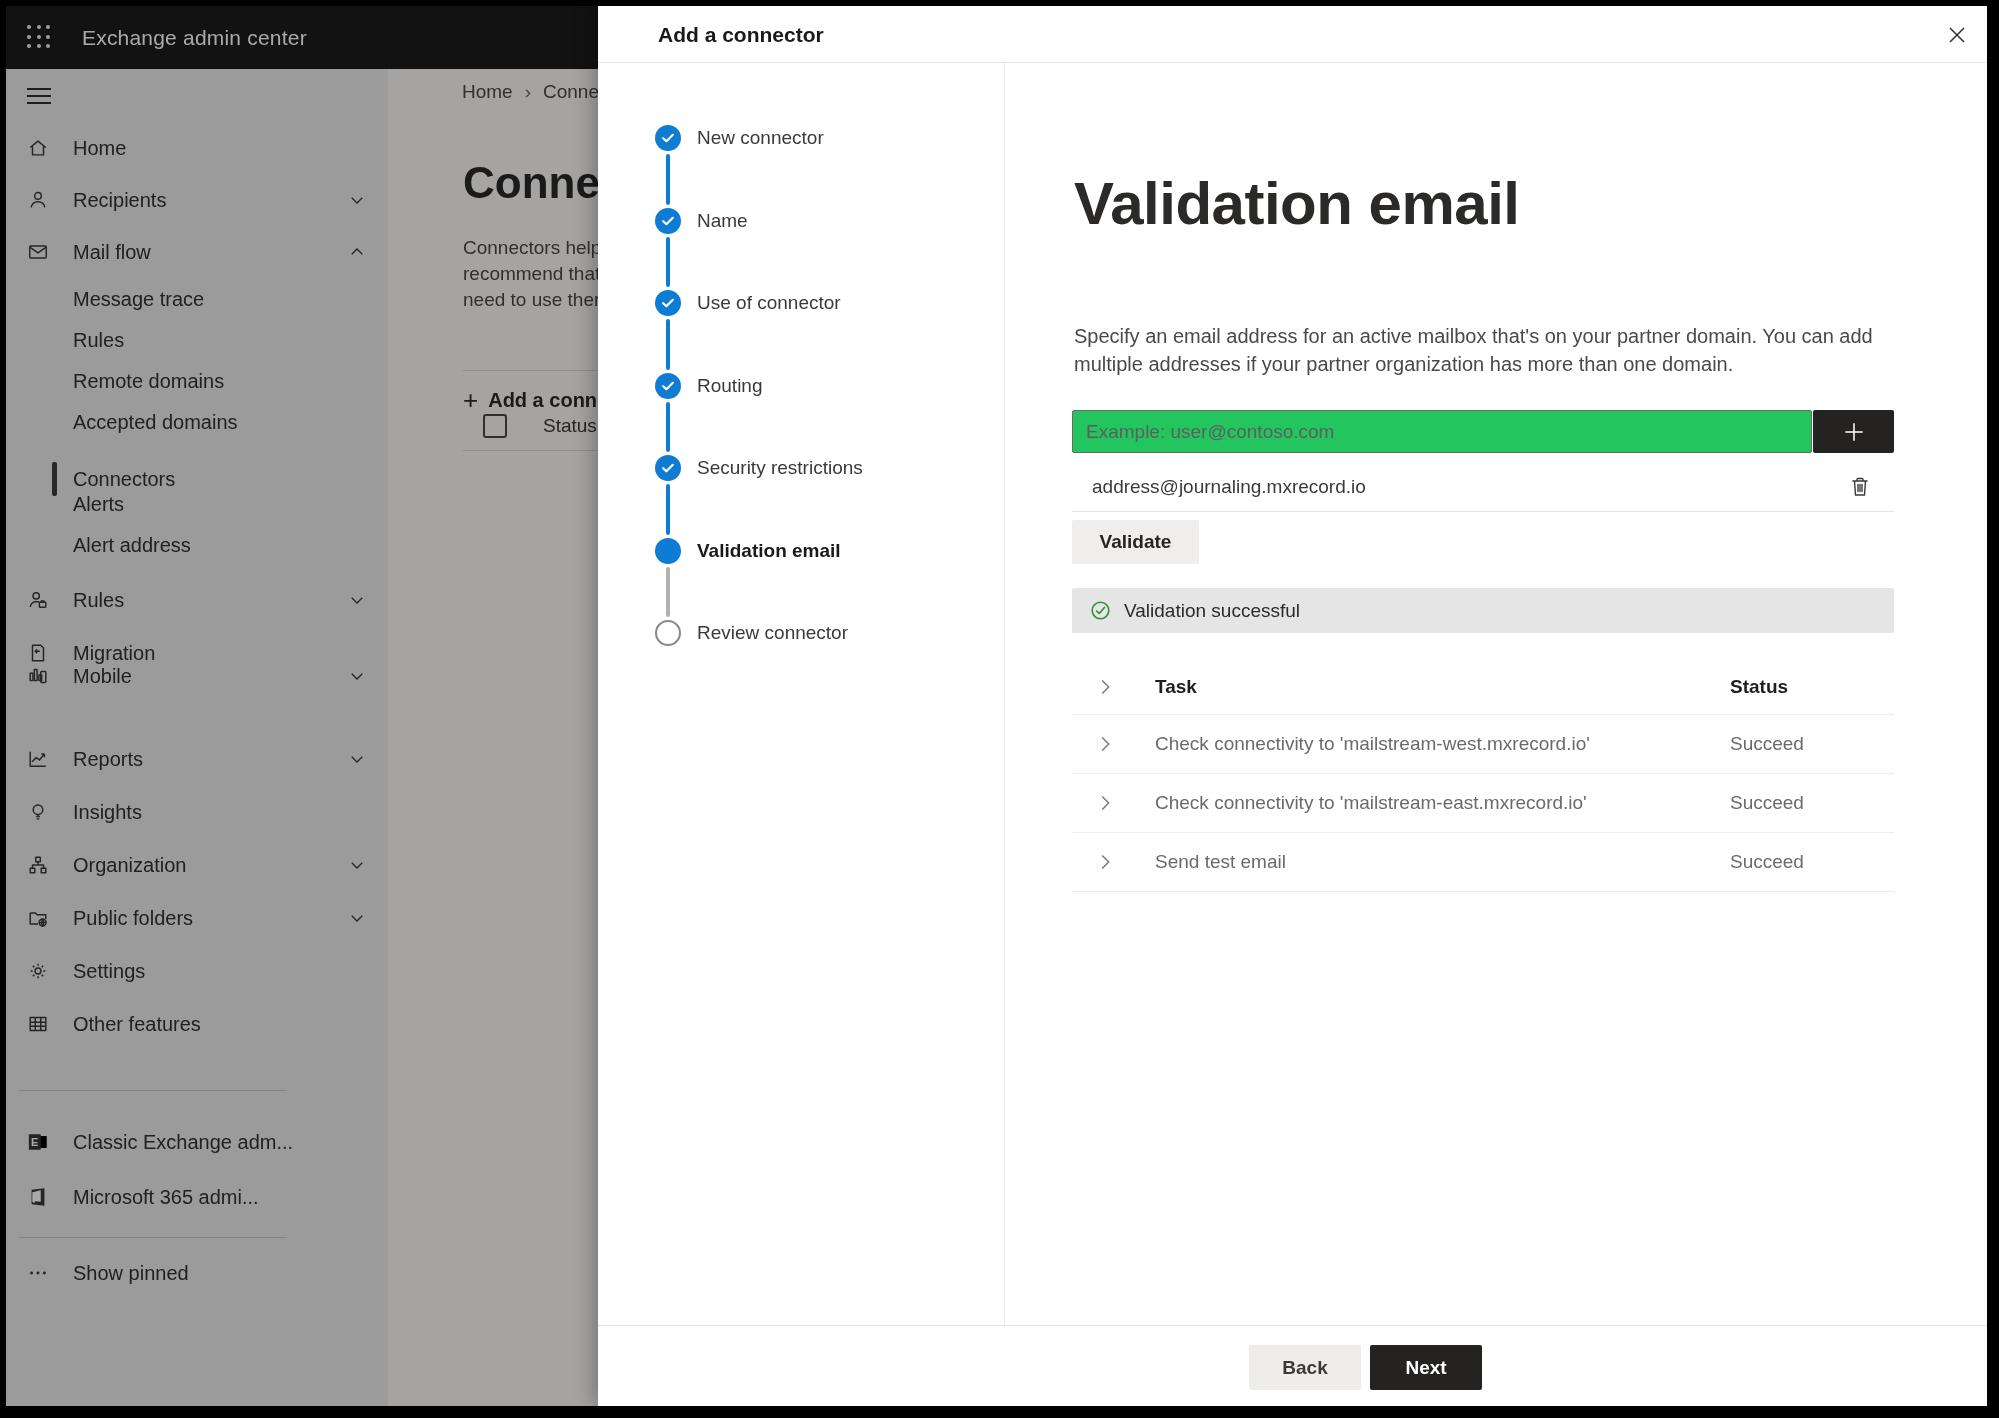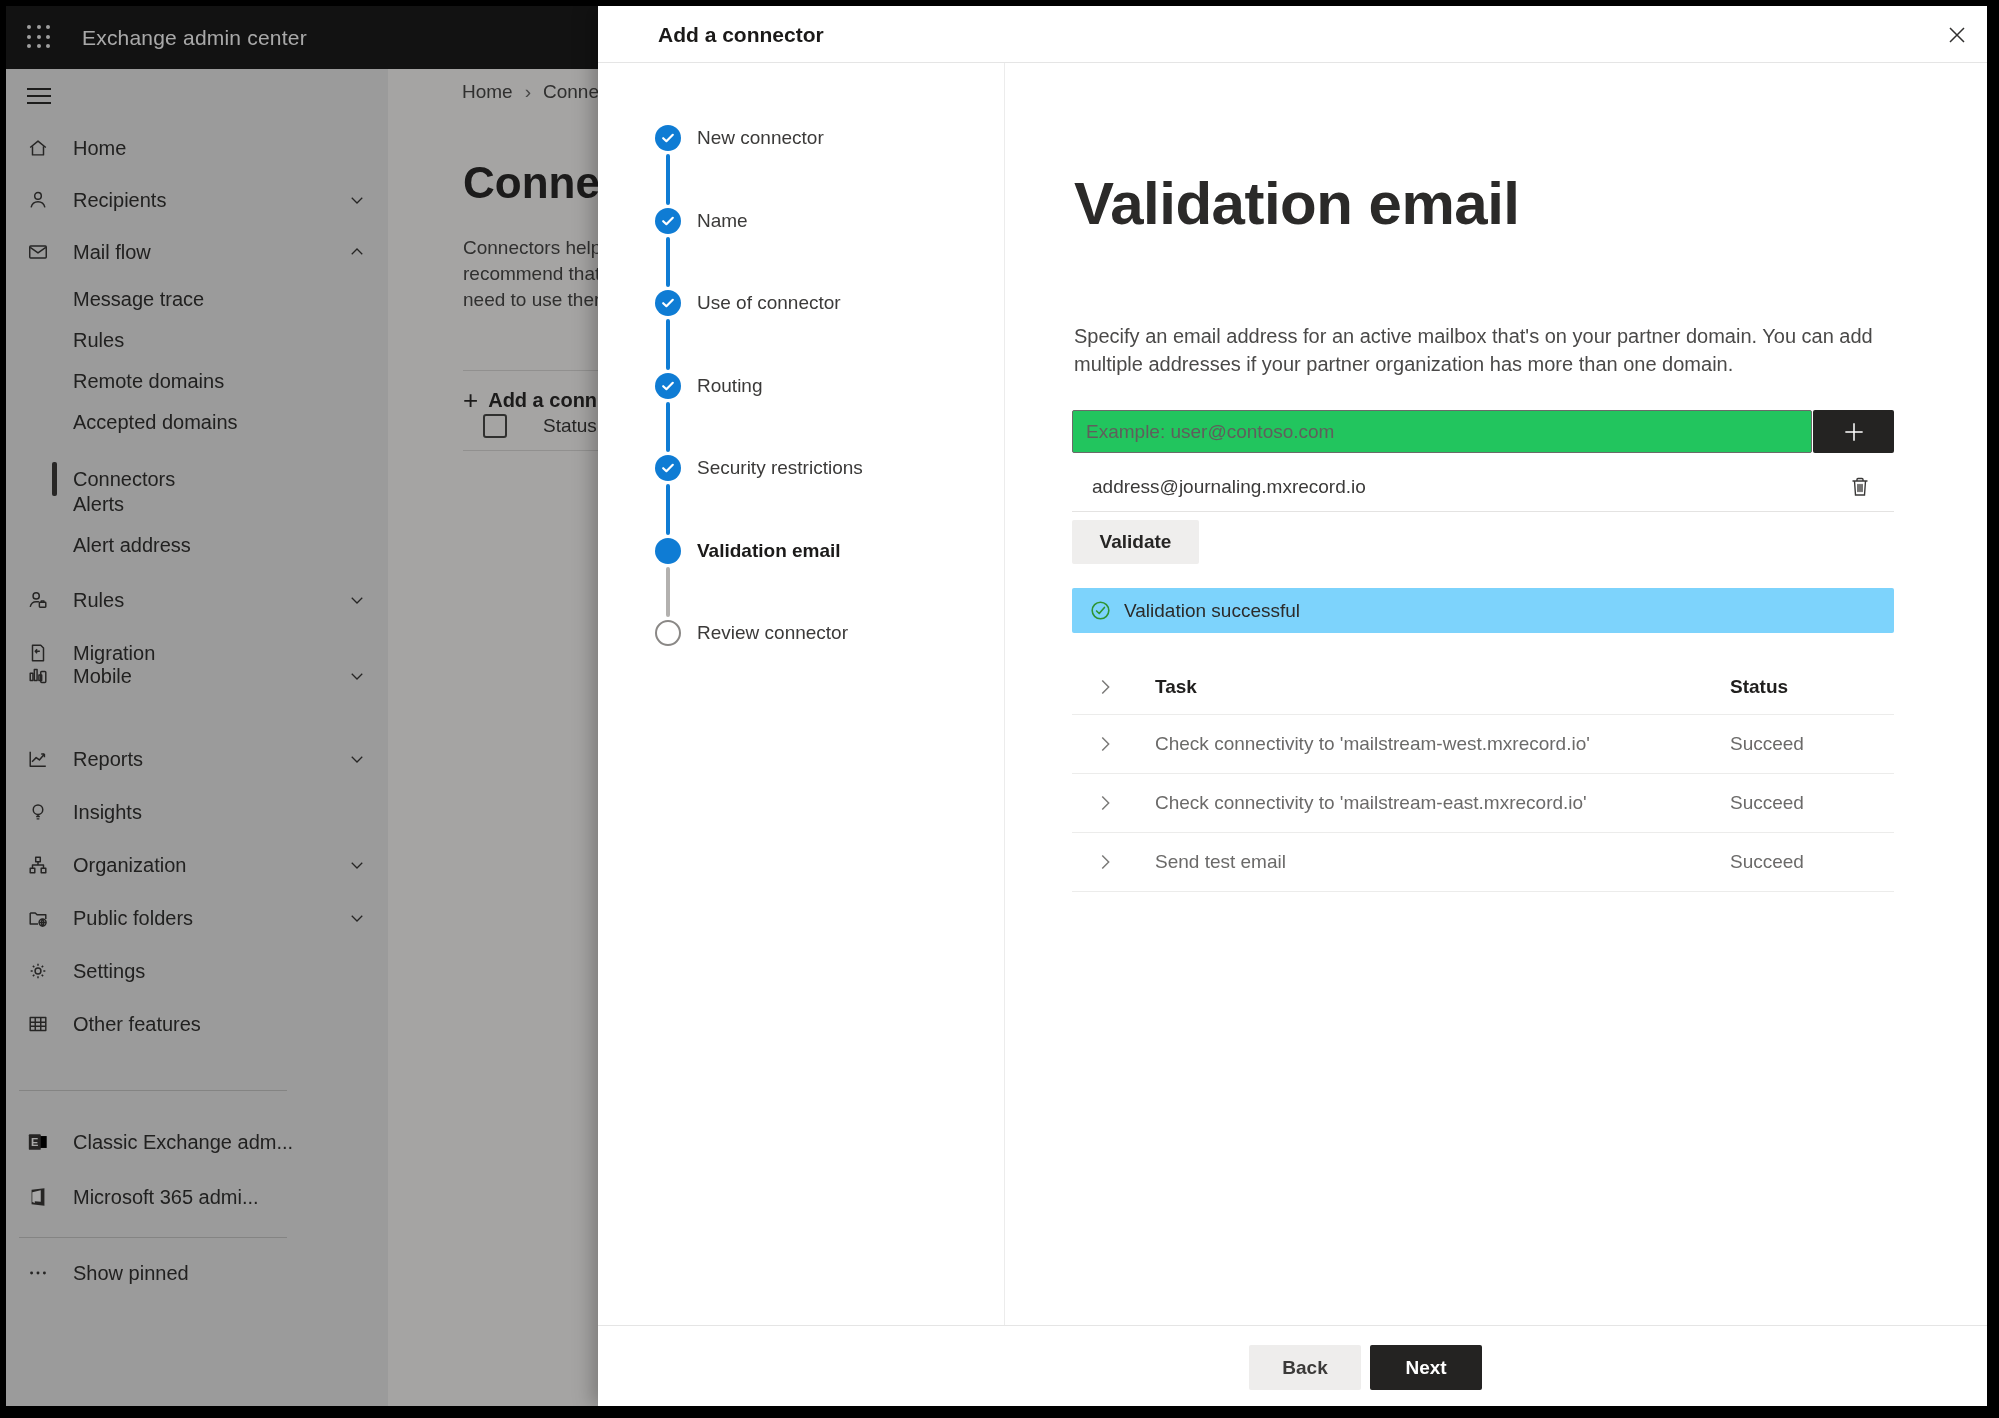--- a/index.html
+++ b/index.html
@@ -59,21 +59,21 @@
 
   .email-input { position:absolute; left:67px; top:347px; width:740px; height:43px; border:1px solid #6b6a69; border-radius:2px; background:#22c55e; font-size:19px; color:#201f1e; padding:0 13px; font-family:"Liberation Sans",sans-serif; }
   .email-input::placeholder { color:#605e5c; }
   .plus-btn { position:absolute; left:808px; top:347px; width:81px; height:43px; background:#242322; border:none; border-radius:2px; color:#fff; cursor:pointer; display:flex; align-items:center; justify-content:center; }
   .addr-row { position:absolute; left:67px; top:402px; width:822px; height:45px; }
   .addr-text { position:absolute; left:20px; top:11px; font-size:19px; color:#3b3a39; white-space:nowrap; }
   .trash-btn { position:absolute; left:776px; top:9px; width:26px; height:26px; color:#3a3938; background:none; border:none; cursor:pointer; }
   .addr-divider { position:absolute; left:67px; top:448px; width:822px; height:1px; background:#e4e3e2; }
   .validate-btn { position:absolute; left:67px; top:457px; width:127px; height:44px; background:#efeeed; border:none; border-radius:2px; font-size:19px; font-weight:600; color:#262524; cursor:pointer; font-family:"Liberation Sans",sans-serif; }
 
-  .banner { position:absolute; left:67px; top:525px; width:822px; height:45px; background:#7dd3fc; border-radius:2px; display:flex; align-items:center; }
+  .banner { position:absolute; left:67px; top:525px; width:822px; height:45px; background:#e5e5e5; border-radius:2px; display:flex; align-items:center; }
   .banner .b-ic { margin-left:18px; width:21px; height:21px; color:var(--green); }
   .banner .b-txt { margin-left:13px; font-size:19px; color:#2c2b2a; }
 
   .tasks-table { position:absolute; left:67px; top:596px; width:822px; }
   .t-row { display:grid; grid-template-columns:66px 592px auto; align-items:center; border-bottom:1px solid #ececeb; }
   .t-row.head { height:56px; font-weight:700; color:#201f1e; }
   .t-row.body { height:59px; color:#6b6a69; }
   .t-row .chev { justify-self:center; width:22px; height:22px; color:#7a7977; cursor:pointer; }
   .t-row .c-task { padding-left:17px; font-size:19px; white-space:nowrap; }
   .t-row .c-status { font-size:19px; white-space:nowrap; }

